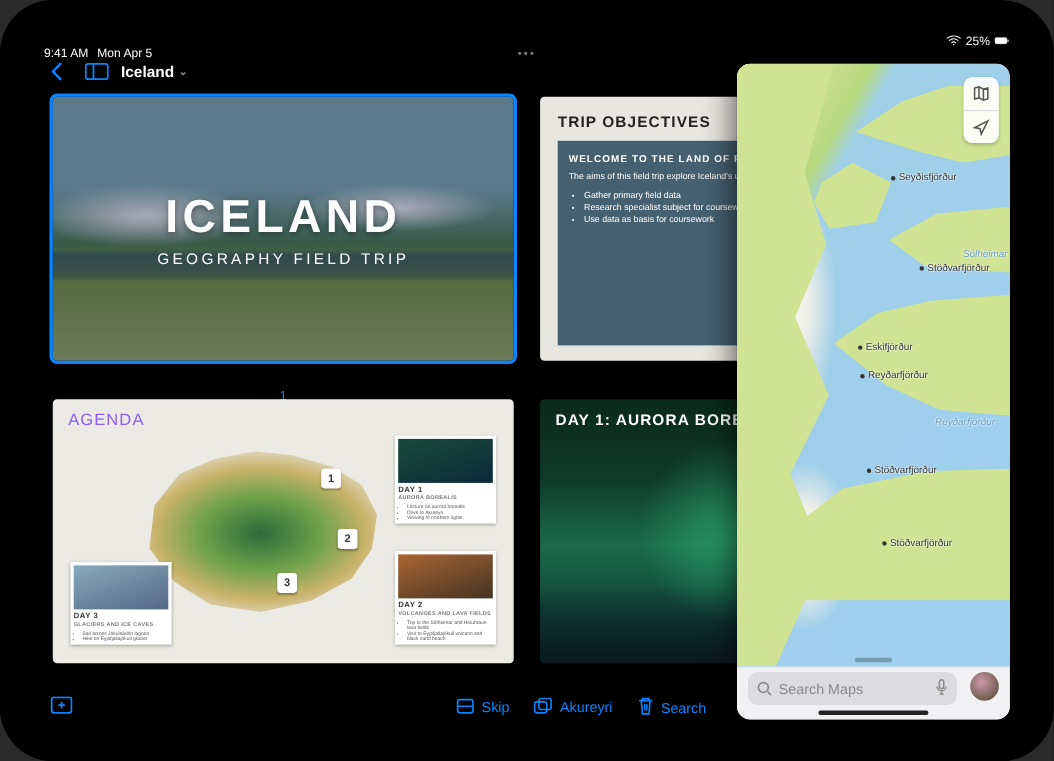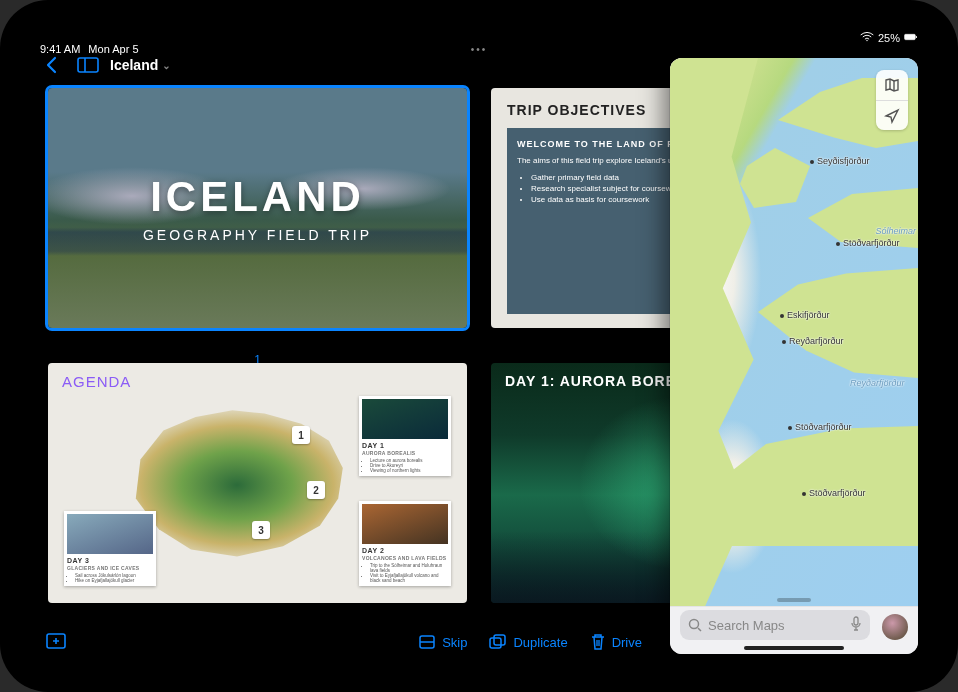--- a/index.html
+++ b/index.html
@@ -100,21 +100,21 @@
   radial-gradient(ellipse 30% 50% at 65% 40%, rgba(80,200,220,.4) 0%, transparent 60%),
   linear-gradient(180deg, transparent 70%, rgba(10,20,30,.8) 100%)}
 
 
 .bottombar{
   position:absolute; left:0; right:0; bottom:0; height:44px;
   display:flex; align-items:center; padding:0 14px; gap:22px;
   color:#0a84ff; font-size:13px; font-weight:500;
 }
 .bottombar .spacer{flex:1}
-.bottombar .btn{display:flex;align-items:center;gap:6px}
+.bottombar .btn{display:flex;align-items:flex-end;gap:6px}
 .bottombar svg{stroke:#0a84ff;fill:none}
 
 
 .slideover{
   position:absolute; top:30px; right:10px; width:248px; bottom:10px;
   background:#fff; border-radius:12px; overflow:hidden;
   box-shadow: -6px 0 24px rgba(0,0,0,.5), 0 0 0 .5px rgba(0,0,0,.2);
   display:flex; flex-direction:column;
 }
 .slideover .grabber{position:absolute;top:5px;left:50%;transform:translateX(-50%);width:36px;height:4px;border-radius:2px;background:rgba(0,0,0,.25)}
@@ -136,21 +136,21 @@
 .maplabel{position:absolute;font-size:9px;color:#333;white-space:nowrap;text-shadow:0 0 2px #fff,0 0 2px #fff}
 .maplabel.water{color:#6a9cc0;font-style:italic}
 .maplabel::before{content:"";display:inline-block;width:4px;height:4px;background:#333;border-radius:50%;margin-right:3px;vertical-align:middle}
 .maplabel.water::before{display:none}
 
 .map-controls{position:absolute;top:12px;right:10px;width:32px;background:rgba(255,255,255,.9);border-radius:8px;box-shadow:0 1px 3px rgba(0,0,0,.2);display:flex;flex-direction:column}
 .map-controls .mc{height:30px;display:flex;align-items:center;justify-content:center;font-size:14px;color:#555}
 .map-controls .mc+.mc{border-top:1px solid #ddd}
 
 .searchbar{
-  height:48px;background:rgba(240,240,242,.96);display:flex;align-items:flex-end;padding:14px 10px;gap:12px;
+  height:48px;background:rgba(240,240,242,.96);display:flex;align-items:flex-start;padding:4px 10px;gap:12px;
   border-top:1px solid rgba(0,0,0,.05);
 }
 .searchfield{flex:1;background:rgba(200,200,205,.5);border-radius:9px;height:30px;display:flex;align-items:center;padding:0 8px;gap:6px;color:#888;font-size:13px}
 .searchfield svg{stroke:#888}
 .mic{color:#888}
 .avatar{width:26px;height:26px;border-radius:50%;background:radial-gradient(circle at 40% 35%,#c9a 0%,#654 80%)}
 
 .homebar{position:absolute;bottom:4px;left:50%;transform:translateX(-50%);width:100px;height:4px;border-radius:2px;background:#222}
 
 .sheet-grabber{position:absolute;left:50%;bottom:52px;transform:translateX(-50%);width:34px;height:4px;border-radius:2px;background:rgba(0,0,0,.25)}
@@ -294,29 +294,29 @@
             <rect x="2" y="2" width="14" height="12" rx="2" stroke-width="1.5"></rect>
             <line x1="2" y1="8" x2="16" y2="8" stroke-width="1.5"></line>
           </svg>
         <span>Skip</span>
       </div>
       <div class="btn">
         <svg width="18" height="16" viewBox="0 0 18 16">
             <rect x="1" y="4" width="11" height="10" rx="2" stroke-width="1.5"></rect>
             <rect x="5" y="1" width="11" height="10" rx="2" stroke-width="1.5"></rect>
           </svg>
-        <span>Duplicate</span>
+        <span>Akureyri</span>
       </div>
       <div class="btn">
         <svg width="16" height="18" viewBox="0 0 16 18">
             <path d="M2 4h12M5 4V2h6v2M4 4l1 12h6l1-12" stroke-width="1.5"></path>
             <line x1="7" y1="7" x2="7" y2="13" stroke-width="1.3"></line>
             <line x1="9" y1="7" x2="9" y2="13" stroke-width="1.3"></line>
           </svg>
-        <span>Drive</span>
+        <span>Search</span>
       </div>
       <div style="width:250px"></div>
     </div>
 
     <div class="slideover">
       <div class="grabber"></div>
       <div class="map">
         <div class="landmass lm1"></div>
         <div class="landmass lm2"></div>
         <div class="landmass lm3"></div>

